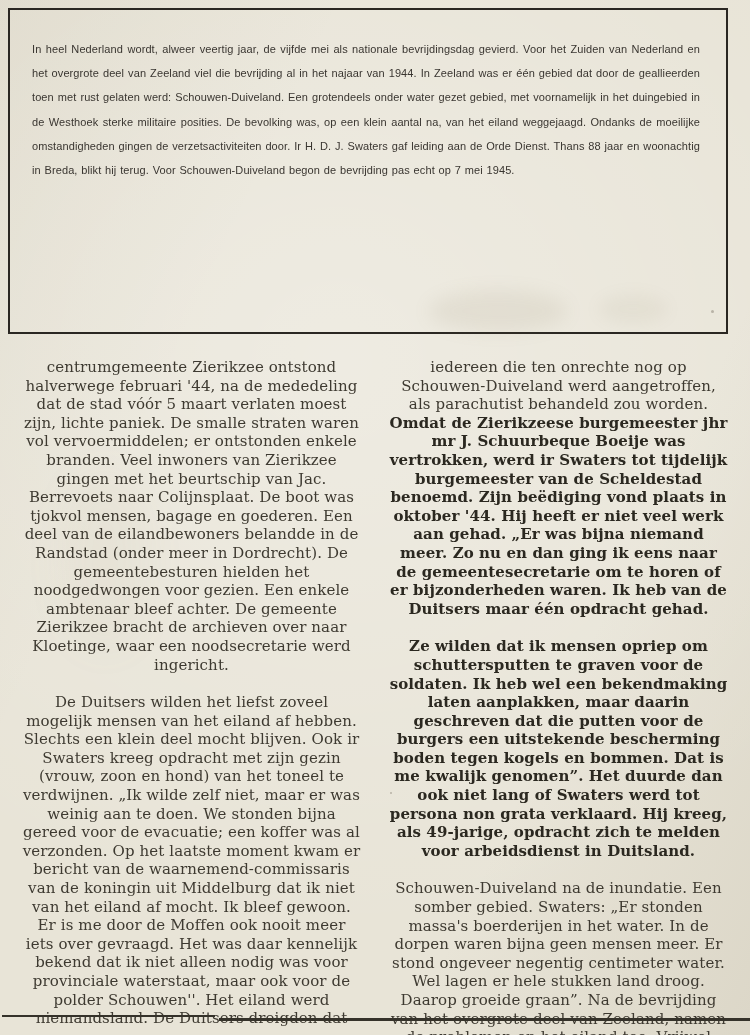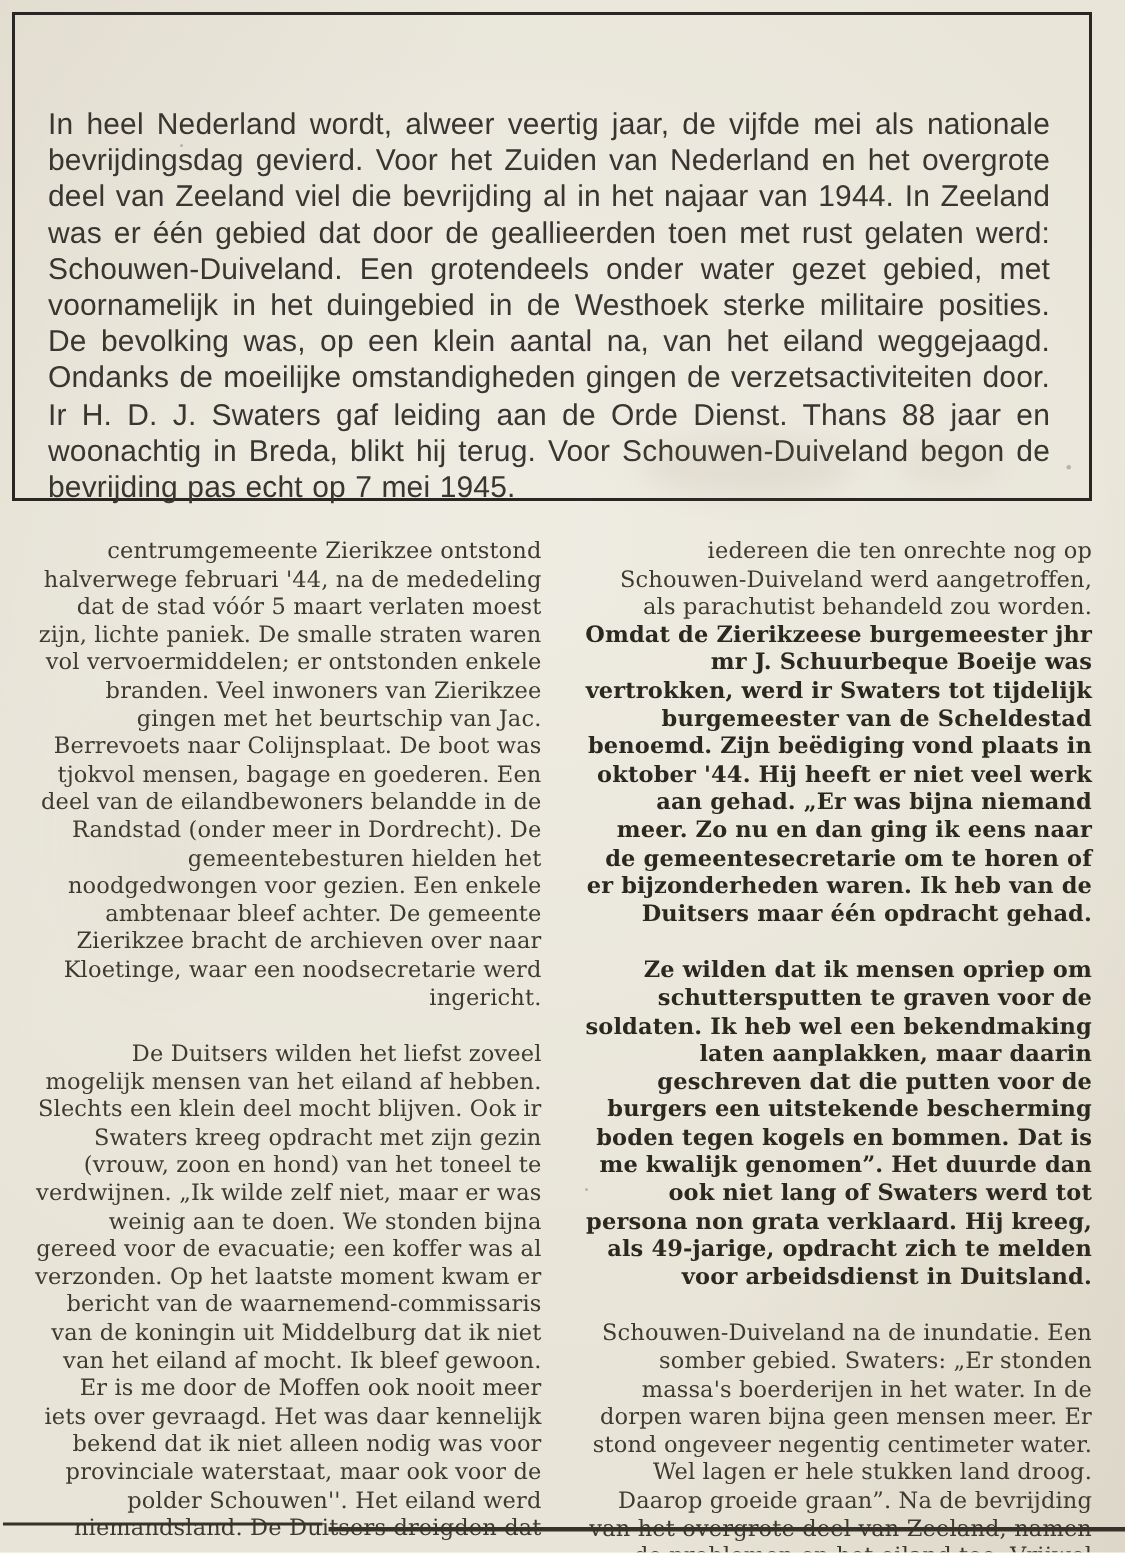--- a/index.html
+++ b/index.html
@@ -19,46 +19,45 @@
 
   .intro-box {
     position:absolute;
     left:8px; top:8px;
     width:720px; height:326px;
     border:2px solid #2a2722;
     padding:27px 26px 0 22px;
   }
   .intro-text {
     font-family:"Liberation Sans", "DejaVu Sans", sans-serif;
-    font-size:20px;
+    font-size:11px;
     line-height:24.2px;
     text-align:justify;
     color:#393530;
     letter-spacing:0.1px;
     word-spacing:0.6px;
-    margin-top:34px;
   }
 
   .columns {
     position:absolute;
     left:22px; top:358px;
     width:706px;
     display:flex;
     gap:28px;
   }
   .col { width:339px; }
 
   .body-par {
     font-family:"DejaVu Serif", serif;
     font-size:15px;
     line-height:18.6px;
     color:#3e3a31;
     letter-spacing:0.1px;
     margin:0 0 19px 0;
-    text-align:right;
+    text-align:center;
   }
   .seg { font-weight:normal; }
   .seg.bold { font-weight:bold; color:#2b2820;margin-top:40px; }
 
   .rule { position:absolute; background:#35322a; }
   .rule-left  { left:2px;   top:1015px; width:213px; height:2px; }
   .rule-right { left:219px; top:1018px; width:531px; height:3px; }
 
   .smudge { position:absolute; border-radius:50%; pointer-events:none; }
   .smudge-1 { left:428px; top:290px; width:140px; height:42px; background:#8a7c5f; filter:blur(9px); opacity:0.10; }

